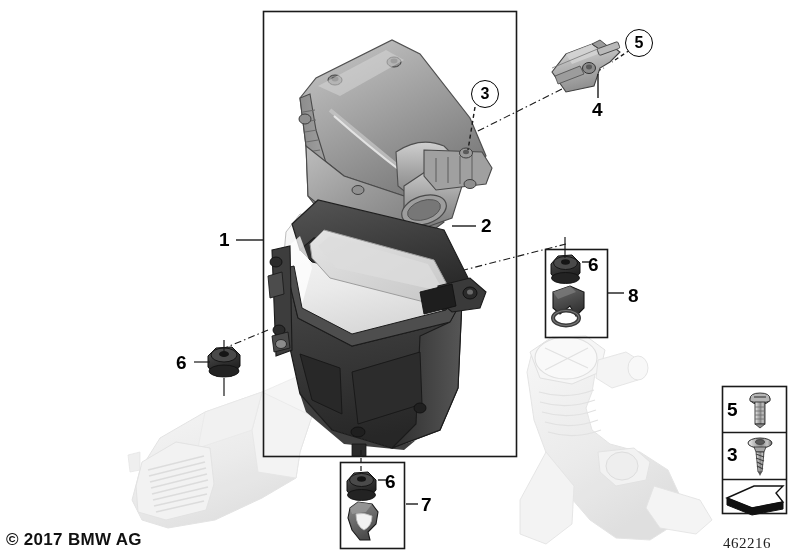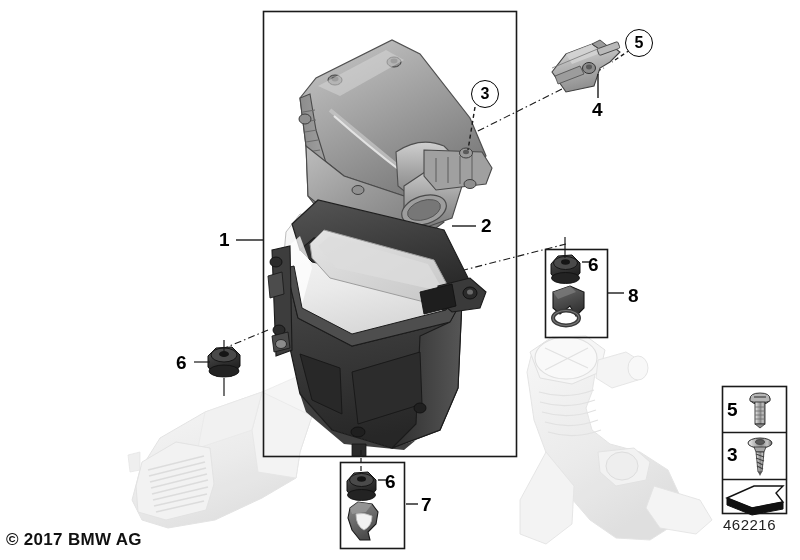--- a/index.html
+++ b/index.html
@@ -37,22 +37,22 @@
     font-weight:bold;font-size:19px;color:#000;
   }
   #copyright{
     position:absolute;left:6px;top:530px;
     font-family:"Liberation Sans", sans-serif;
     font-weight:bold;font-size:17px;color:#111;
     letter-spacing:0.3px;
     white-space:nowrap;
   }
   #diagram-number{
-    position:absolute;left:723px;top:516px;
-    font-family:Liberation Sans, sans-serif;
+    position:absolute;left:723px;top:535px;
+    font-family:Liberation Serif, serif;
     font-size:15px;color:#222;
     letter-spacing:0.5px;
   }
 </style>
 </head>
 <body>
 
 <div id="stage">
 
   <svg id="art" viewBox="0 0 800 560">

